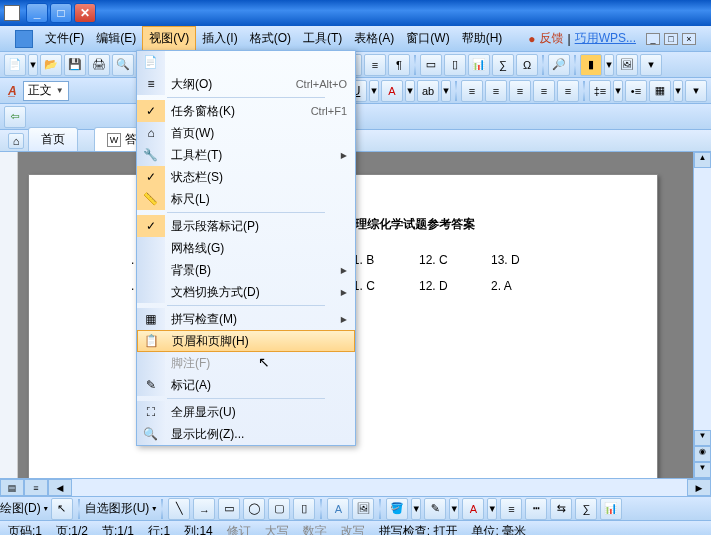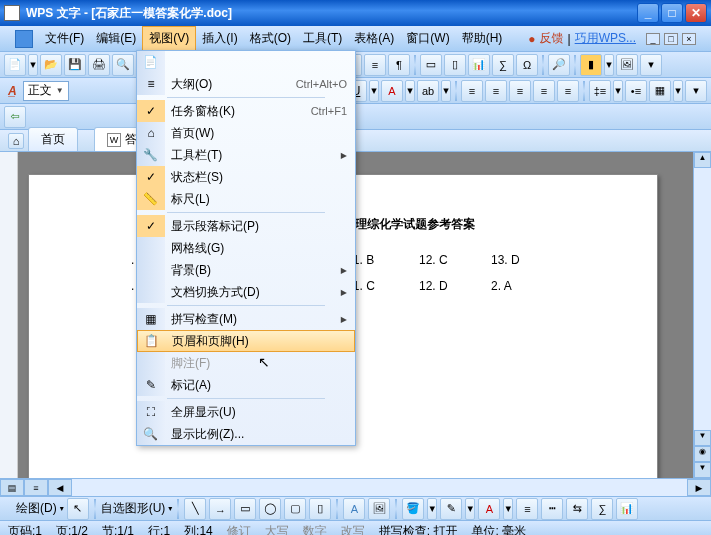--- a/index.html
+++ b/index.html
@@ -52,31 +52,30 @@
 .dd-label{flex:1}
 .dd-shortcut{color:#666;font-size:11px}
 .dd-arrow{font-size:8px;color:#444;margin-left:6px}
 .dd-row.hover{background:linear-gradient(#fff0c8,#ffd890);border:1px solid #e8a030;padding-right:7px}
 .dd-row.hover .dd-icon{background:transparent}
 .dd-row.disabled{color:#999}
 .cursor-arrow{position:absolute;left:258px;top:354px;z-index:101;font-size:14px;color:#000;pointer-events:none}
 .hscroll{height:18px;background:linear-gradient(#d6e8ff,#b8d6f5);display:flex;border-top:1px solid #8bb8e8}
 .hscroll .vbtn{width:24px;border:1px solid #8bb8e8;background:#c8dff5;font-size:9px;text-align:center;line-height:16px}
 .hscroll .track{flex:1;background:#e0edff}
-.drawbar{height:24px;background:linear-gradient(#d6e8ff,#b8d6f5);display:flex;align-items:center;padding:0 16px;gap:3px;border-top:1px solid #8bb8e8}
+.drawbar{height:24px;background:linear-gradient(#d6e8ff,#b8d6f5);display:flex;align-items:center;padding:0 0;gap:3px;border-top:1px solid #8bb8e8}
 .statusbar{height:22px;background:linear-gradient(#d6e8ff,#a8cef5);display:flex;align-items:center;padding:0 8px;gap:14px;border-top:1px solid #8bb8e8;font-size:11px}
 .statusbar .dim{color:#888}
 .iconbox{display:inline-block;width:14px;height:14px;border:1px solid #888;background:#fff;font-size:9px;text-align:center;line-height:12px}
 </style>
 </head>
 <body>
 
 <div class="titlebar">
   <div class="logo"></div>
-  <div class="title">WPS 文字 - [石家庄一模答案化学.doc]</div>
   <div class="winbtns">
     <div class="winbtn">_</div>
     <div class="winbtn">□</div>
     <div class="winbtn close">✕</div>
   </div>
 </div>
 
 <div class="menubar">
   <div class="logo2"></div>
   <div class="menuitem">文件(F)</div>

